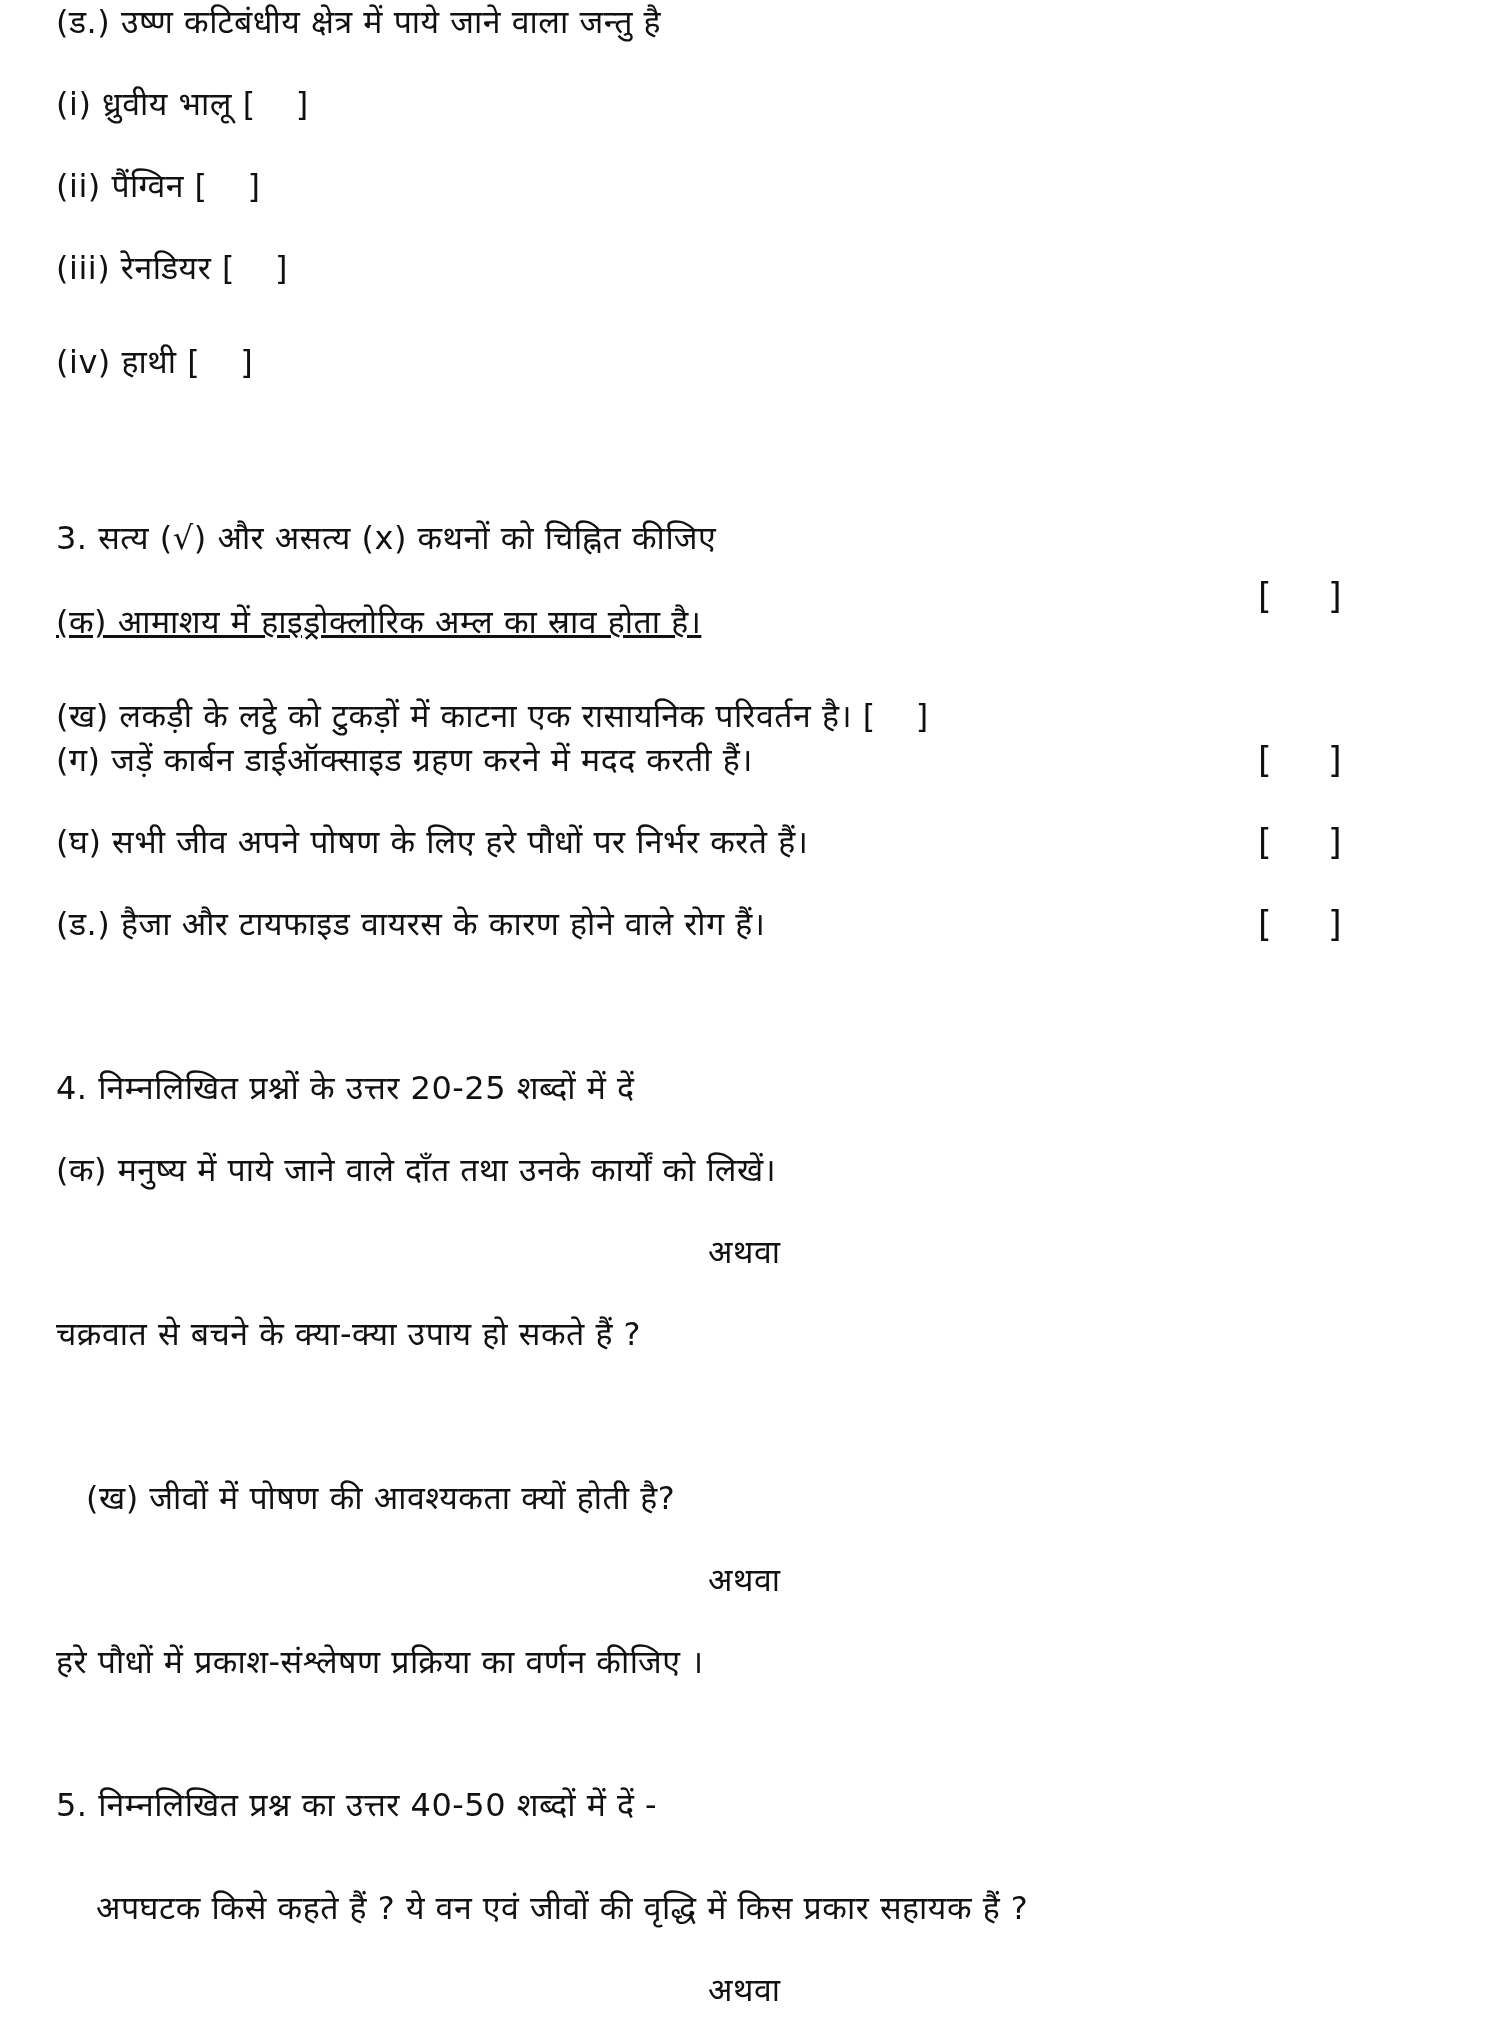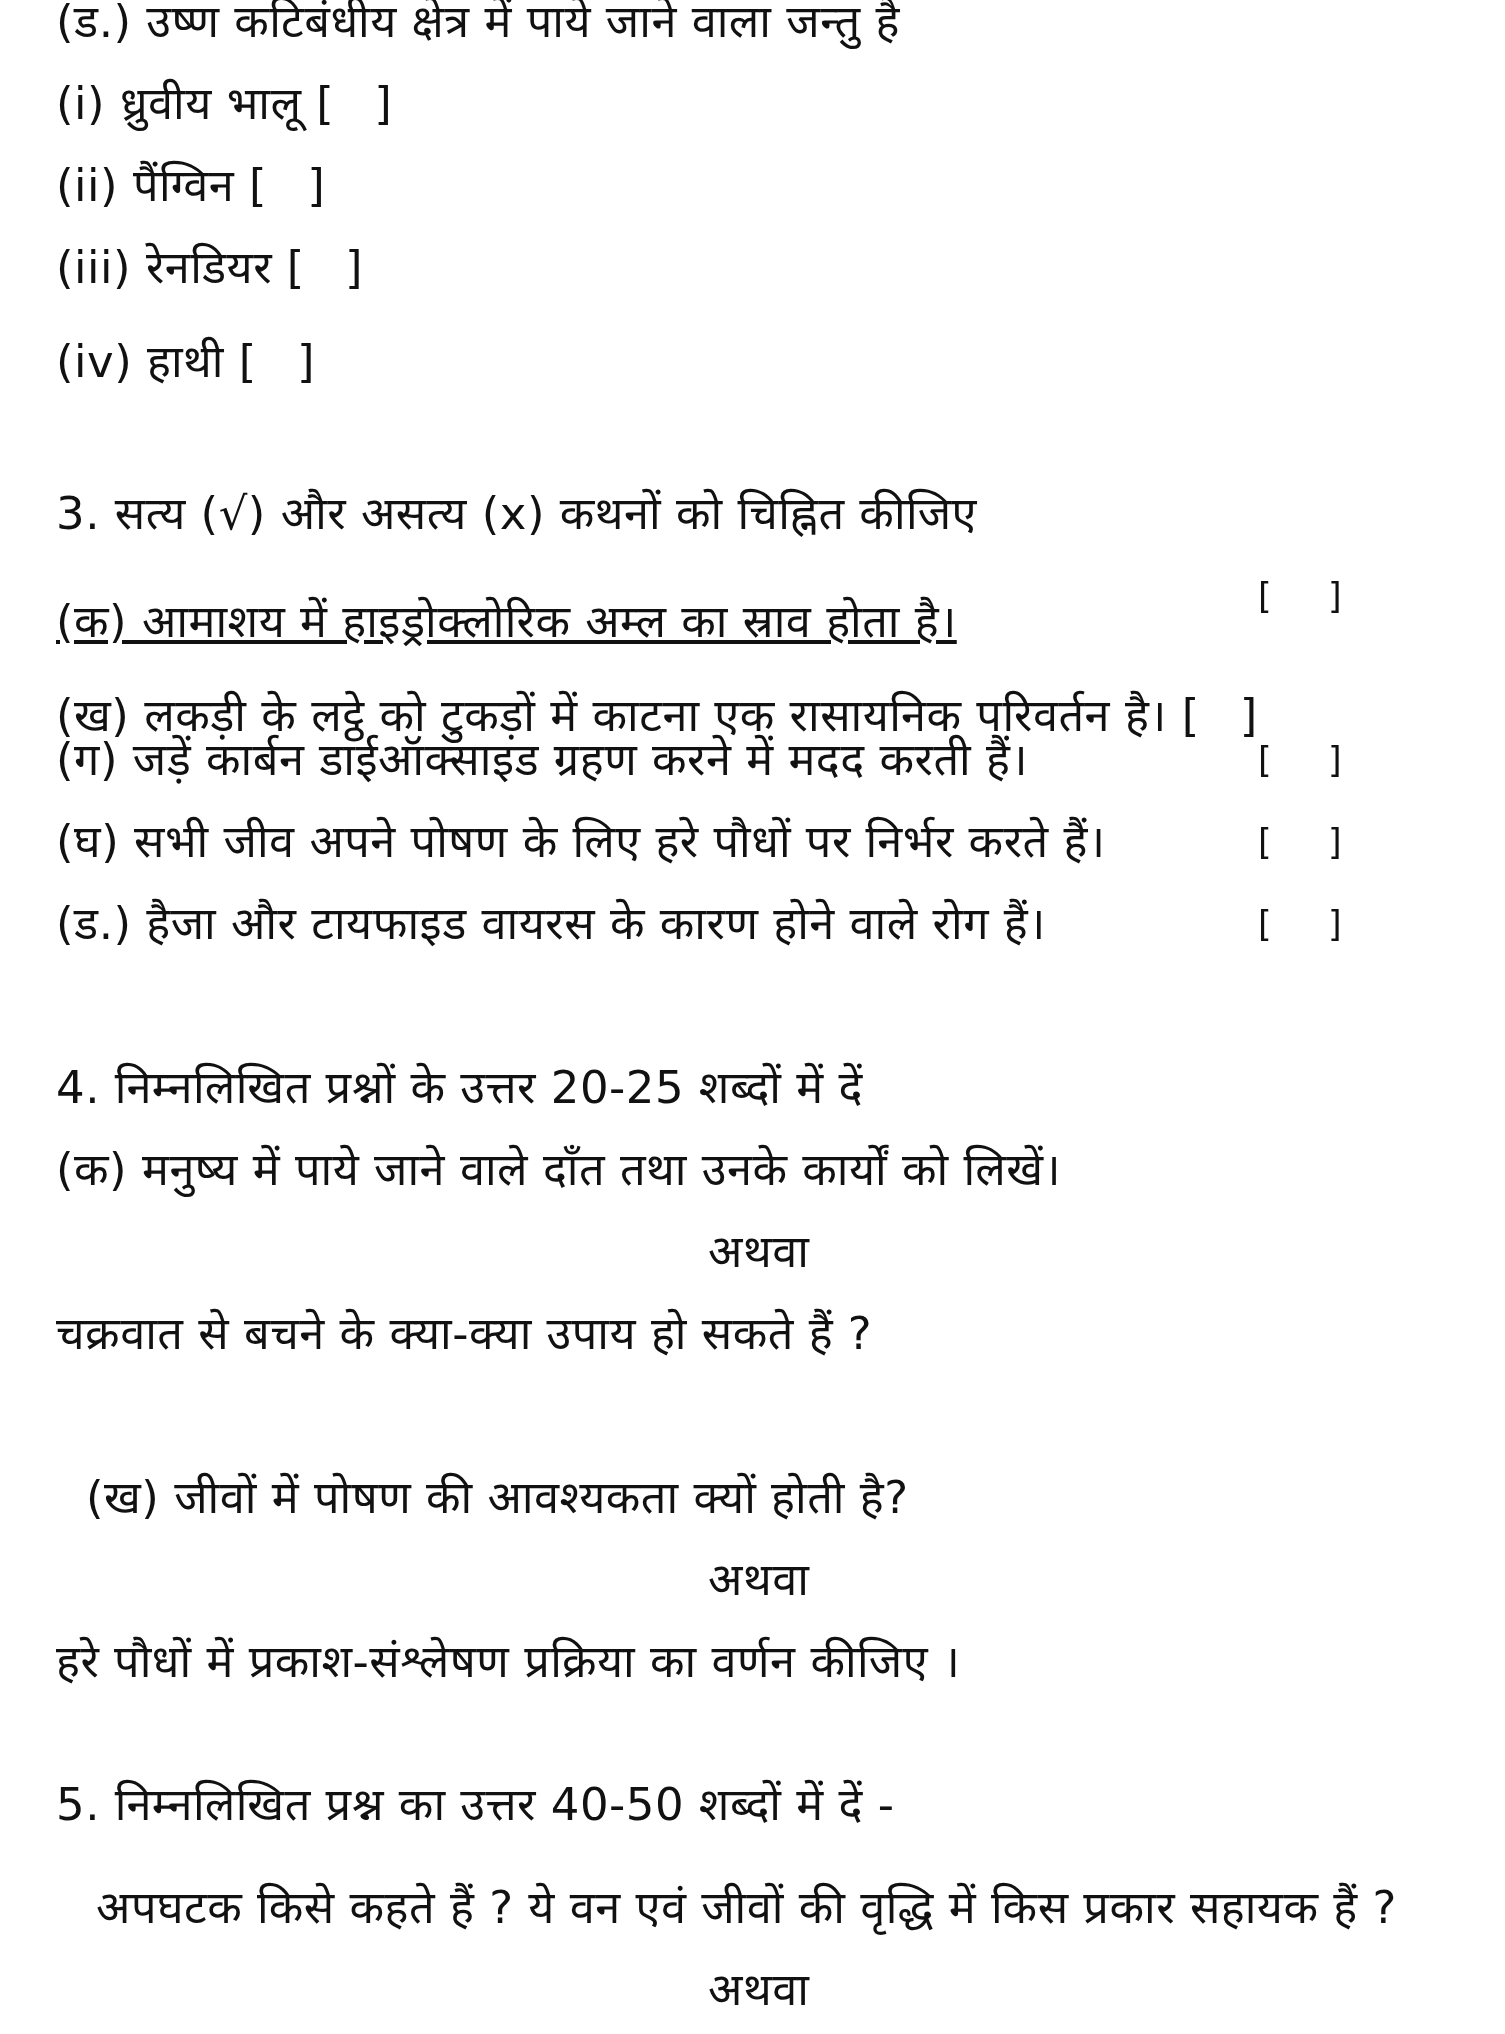--- a/index.html
+++ b/index.html
@@ -3,21 +3,21 @@
   <meta charset="utf-8">
   <style>
     html, body { margin: 0; padding: 0; background: #ffffff; }
     body {
       width: 1505px; height: 2034px; position: relative; overflow: hidden;
       font-family: "DejaVu Sans", "Liberation Sans", sans-serif;
       color: #111111;
     }
     .line {
       position: absolute; left: 56px;
-      font-size: 45px; line-height: 44px; white-space: nowrap;
+      font-size: 32px; line-height: 44px; white-space: nowrap;
       letter-spacing: 0.5px;
     }
     .ob { position: absolute; left: 1258px; font-size: 35px; line-height: 44px; }
     .cb { position: absolute; left: 1328px; font-size: 35px; line-height: 44px; }
     .gap { display: inline-block; width: 40px; }
   </style>
 </head>
 <body>
 
 <div>
@@ -34,21 +34,21 @@
   </div>
   <div class="line" style="top:246px;">
     <span>(iii) रेनडियर</span>
     <span>[</span><span class="gap"></span><span>]</span>
   </div>
   <div class="line" style="top:328px;margin-top:12px;">
     <span>(iv) हाथी</span>
     <span>[</span><span class="gap"></span><span>]</span>
   </div>
 
-  <div class="line" style="top:492px;text-align:right;">3. सत्य (√) और असत्य (x) कथनों को चिह्नित कीजिए</div>
+  <div class="line" style="top:516px;text-align:right;">3. सत्य (√) और असत्य (x) कथनों को चिह्नित कीजिए</div>
 
   <div>
     <div class="line" style="top:600px;text-decoration:underline;">(क) आमाशय में हाइड्रोक्लोरिक अम्ल का स्राव होता है।</div>
     <span class="ob" style="top:574px;">[</span>
     <span class="cb" style="top:574px;">]</span>
   </div>
   <div>
     <div class="line" style="top:656px;margin-top:38px;">
       <span>(ख) लकड़ी के लट्ठे को टुकड़ों में काटना एक रासायनिक परिवर्तन है।</span>
       <span>[</span><span class="gap"></span><span>]</span>

